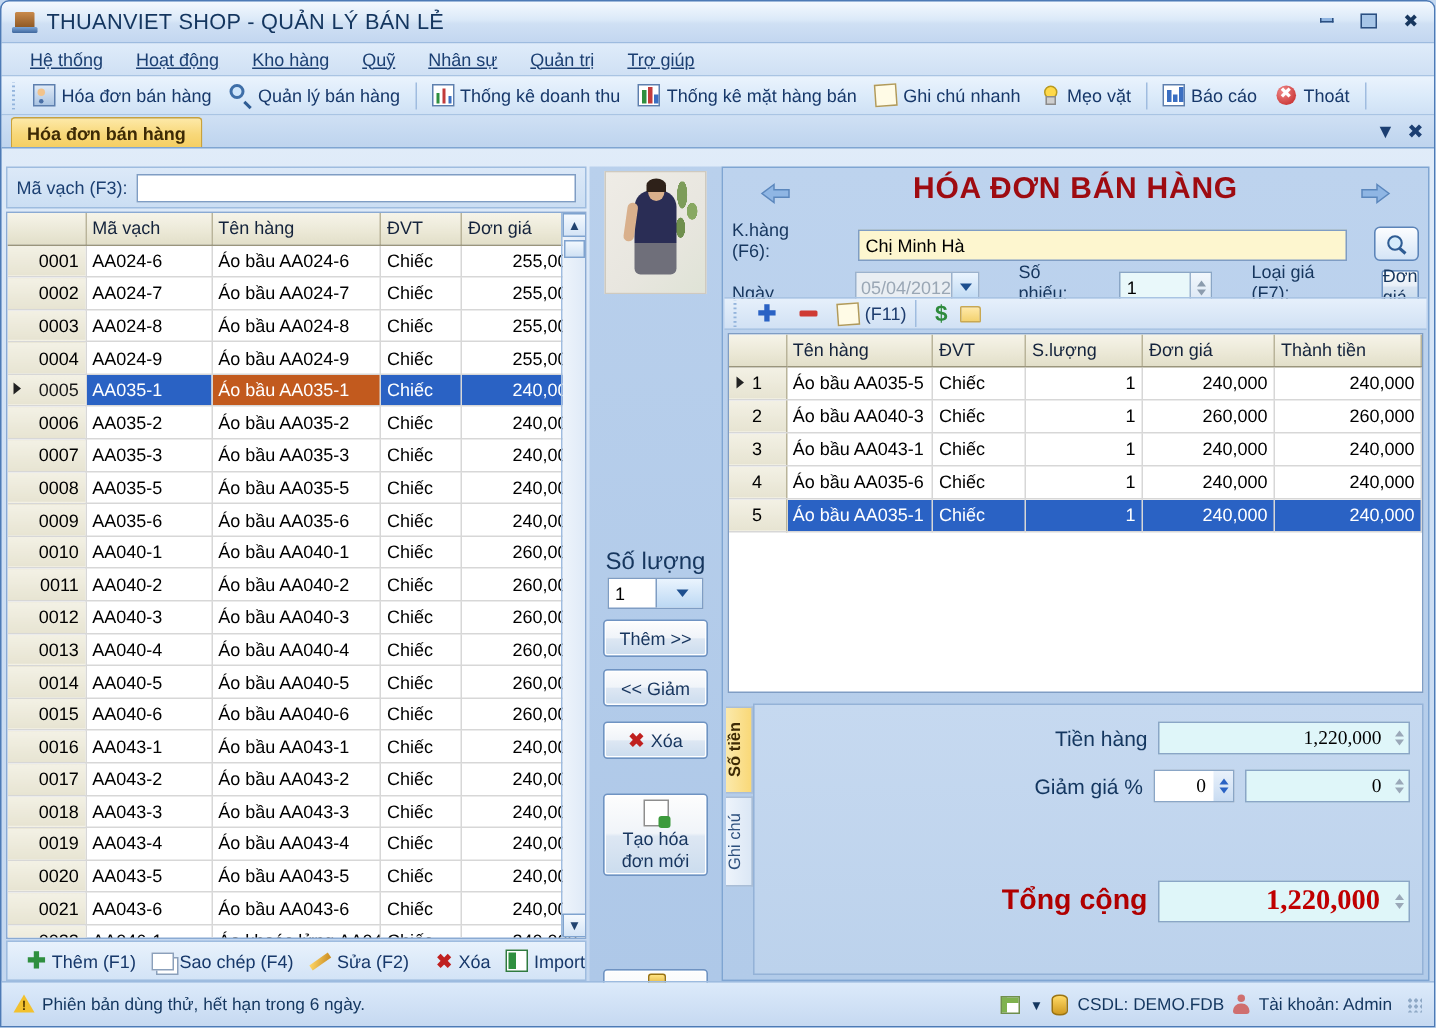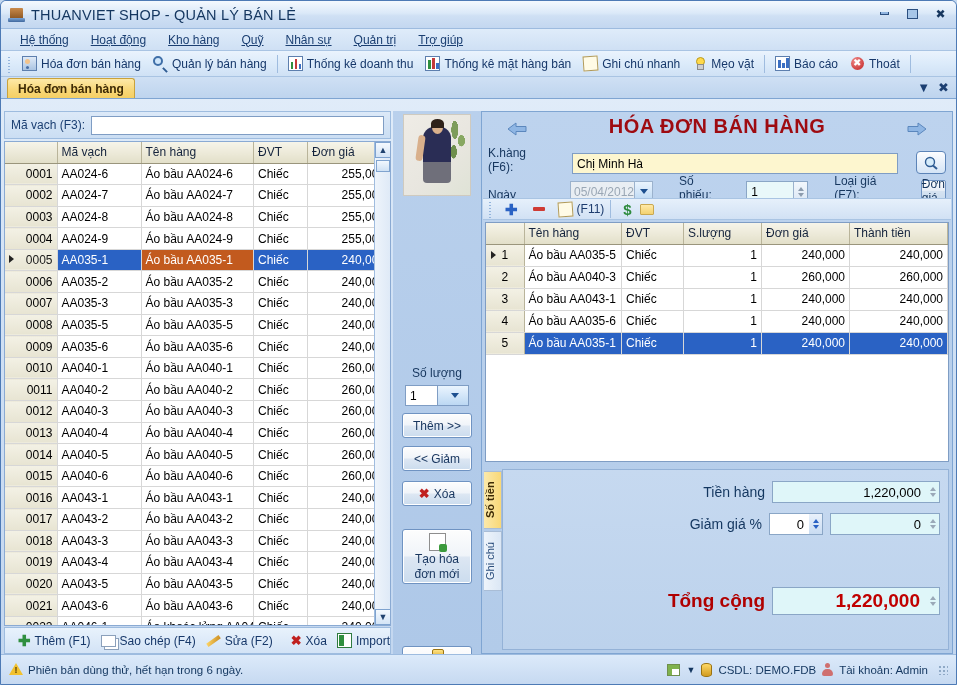--- a/index.html
+++ b/index.html
@@ -152,21 +152,21 @@
      background:radial-gradient(ellipse at 40% 20%,#7d9c5a 0 18%,transparent 19%),
                 radial-gradient(ellipse at 70% 45%,#88a862 0 16%,transparent 17%),
                 radial-gradient(ellipse at 35% 70%,#6f8f4d 0 15%,transparent 16%);}
   .thumb .ph-body{position:absolute;left:19px;top:12px;width:28px;height:56px;
      background:linear-gradient(180deg,#2a2d55 0 62%,#6f6f7a 62% 100%);border-radius:11px 11px 4px 4px;}
   .thumb .ph-head{position:absolute;left:28px;top:6px;width:11px;height:13px;border-radius:50%;
      background:#d9b08c;}
   .thumb .ph-hair{position:absolute;left:27px;top:4px;width:13px;height:9px;border-radius:50% 50% 0 0;background:#2e2119;}
   .thumb .ph-arm{position:absolute;left:13px;top:20px;width:7px;height:26px;background:#d9b08c;border-radius:4px;transform:rotate(8deg);}
   .cp-label { position:absolute; left:0; right:0; top:255px; text-align:center;
-     font-size:12px; color:#16365e; }
+     font-size:16px; color:#16365e; }
   .cp-qty { position:absolute; left:12px; top:274px; width:64px; height:21px;
      border:1px solid #7f9dc4; background:#fff; display:flex; align-items:center; }
   .cp-qty span { flex:1; padding-left:4px; font-size:12px; color:#000; }
   .cp-qty .dd { width:18px; height:19px; background:linear-gradient(180deg,#eaf4fe,#bcd8f3);
      border-left:1px solid #7f9dc4; display:flex; align-items:center; justify-content:center; }
   .cp-qty .dd i { width:0;height:0;border-left:4px solid transparent;border-right:4px solid transparent;border-top:5px solid #1d4f8f;}
   .cbtn { position:absolute; left:9px; width:70px;
      background:linear-gradient(180deg,#fdfdfd 0%,#f0f4f9 48%,#dde7f3 52%,#cbdcee 100%);
      border:1px solid #6f93c2; border-radius:3px; font-size:12px; color:#17355e;
      display:flex; flex-direction:column; align-items:center; justify-content:center; gap:1px;
@@ -243,21 +243,21 @@
   .vtabs { position:absolute; left:2px; top:359px; width:18px; }
   .vtab { width:18px; padding:6px 0; writing-mode:vertical-rl; text-orientation:mixed;
      transform:rotate(180deg); font-size:11px; text-align:center; border:1px solid #a9bdd6;
      border-right:none; }
   .vtab.active { background:linear-gradient(90deg,#f9d877,#fbe9ab); color:#3d2a05; font-weight:bold; height:58px;}
   .vtab.inact { background:linear-gradient(90deg,#dbe7f5,#eef4fb); color:#2c4f7d; height:60px; margin-top:2px;}
   .totbox { position:absolute; left:20px; right:3px; top:357px; bottom:3px;
      background:linear-gradient(180deg,#c6d9f0,#bcd2ec); border:1px solid #94b2d7; }
   .totrow { position:absolute; right:8px; display:flex; align-items:center; gap:7px; }
   .totrow .tlab { font-size:14px; color:#13365f; }
-  .tot-input { height:22px; border:1px solid #8aa6c6; background:#dff6f9; display:flex; align-items:center;}
+  .tot-input { height:22px; border:1px solid #8aa6c6; background:#dff6f9; display:flex; align-items:center;font-family:Liberation Serif, serif;}
   .tot-input .v { flex:1; text-align:right; padding-right:5px; font-size:13px; color:#000;}
   .tot-input .arrows { width:13px; height:20px; display:flex; flex-direction:column;
      justify-content:center; align-items:center; gap:2px; }
   .tot-input .arrows i{width:0;height:0;border-left:3px solid transparent;border-right:3px solid transparent;}
   .tot-input .arrows i.up{border-bottom:4px solid #9aa8b8;}
   .tot-input .arrows i.dn{border-top:4px solid #9aa8b8;}
   .tot-white { background:#ffffff; }
   .tot-big .v { font-size:19px; font-weight:bold; color:#c00000; padding-right:6px;}
   .tlab-big { font-size:19px; font-weight:bold; color:#b00000; }
 

